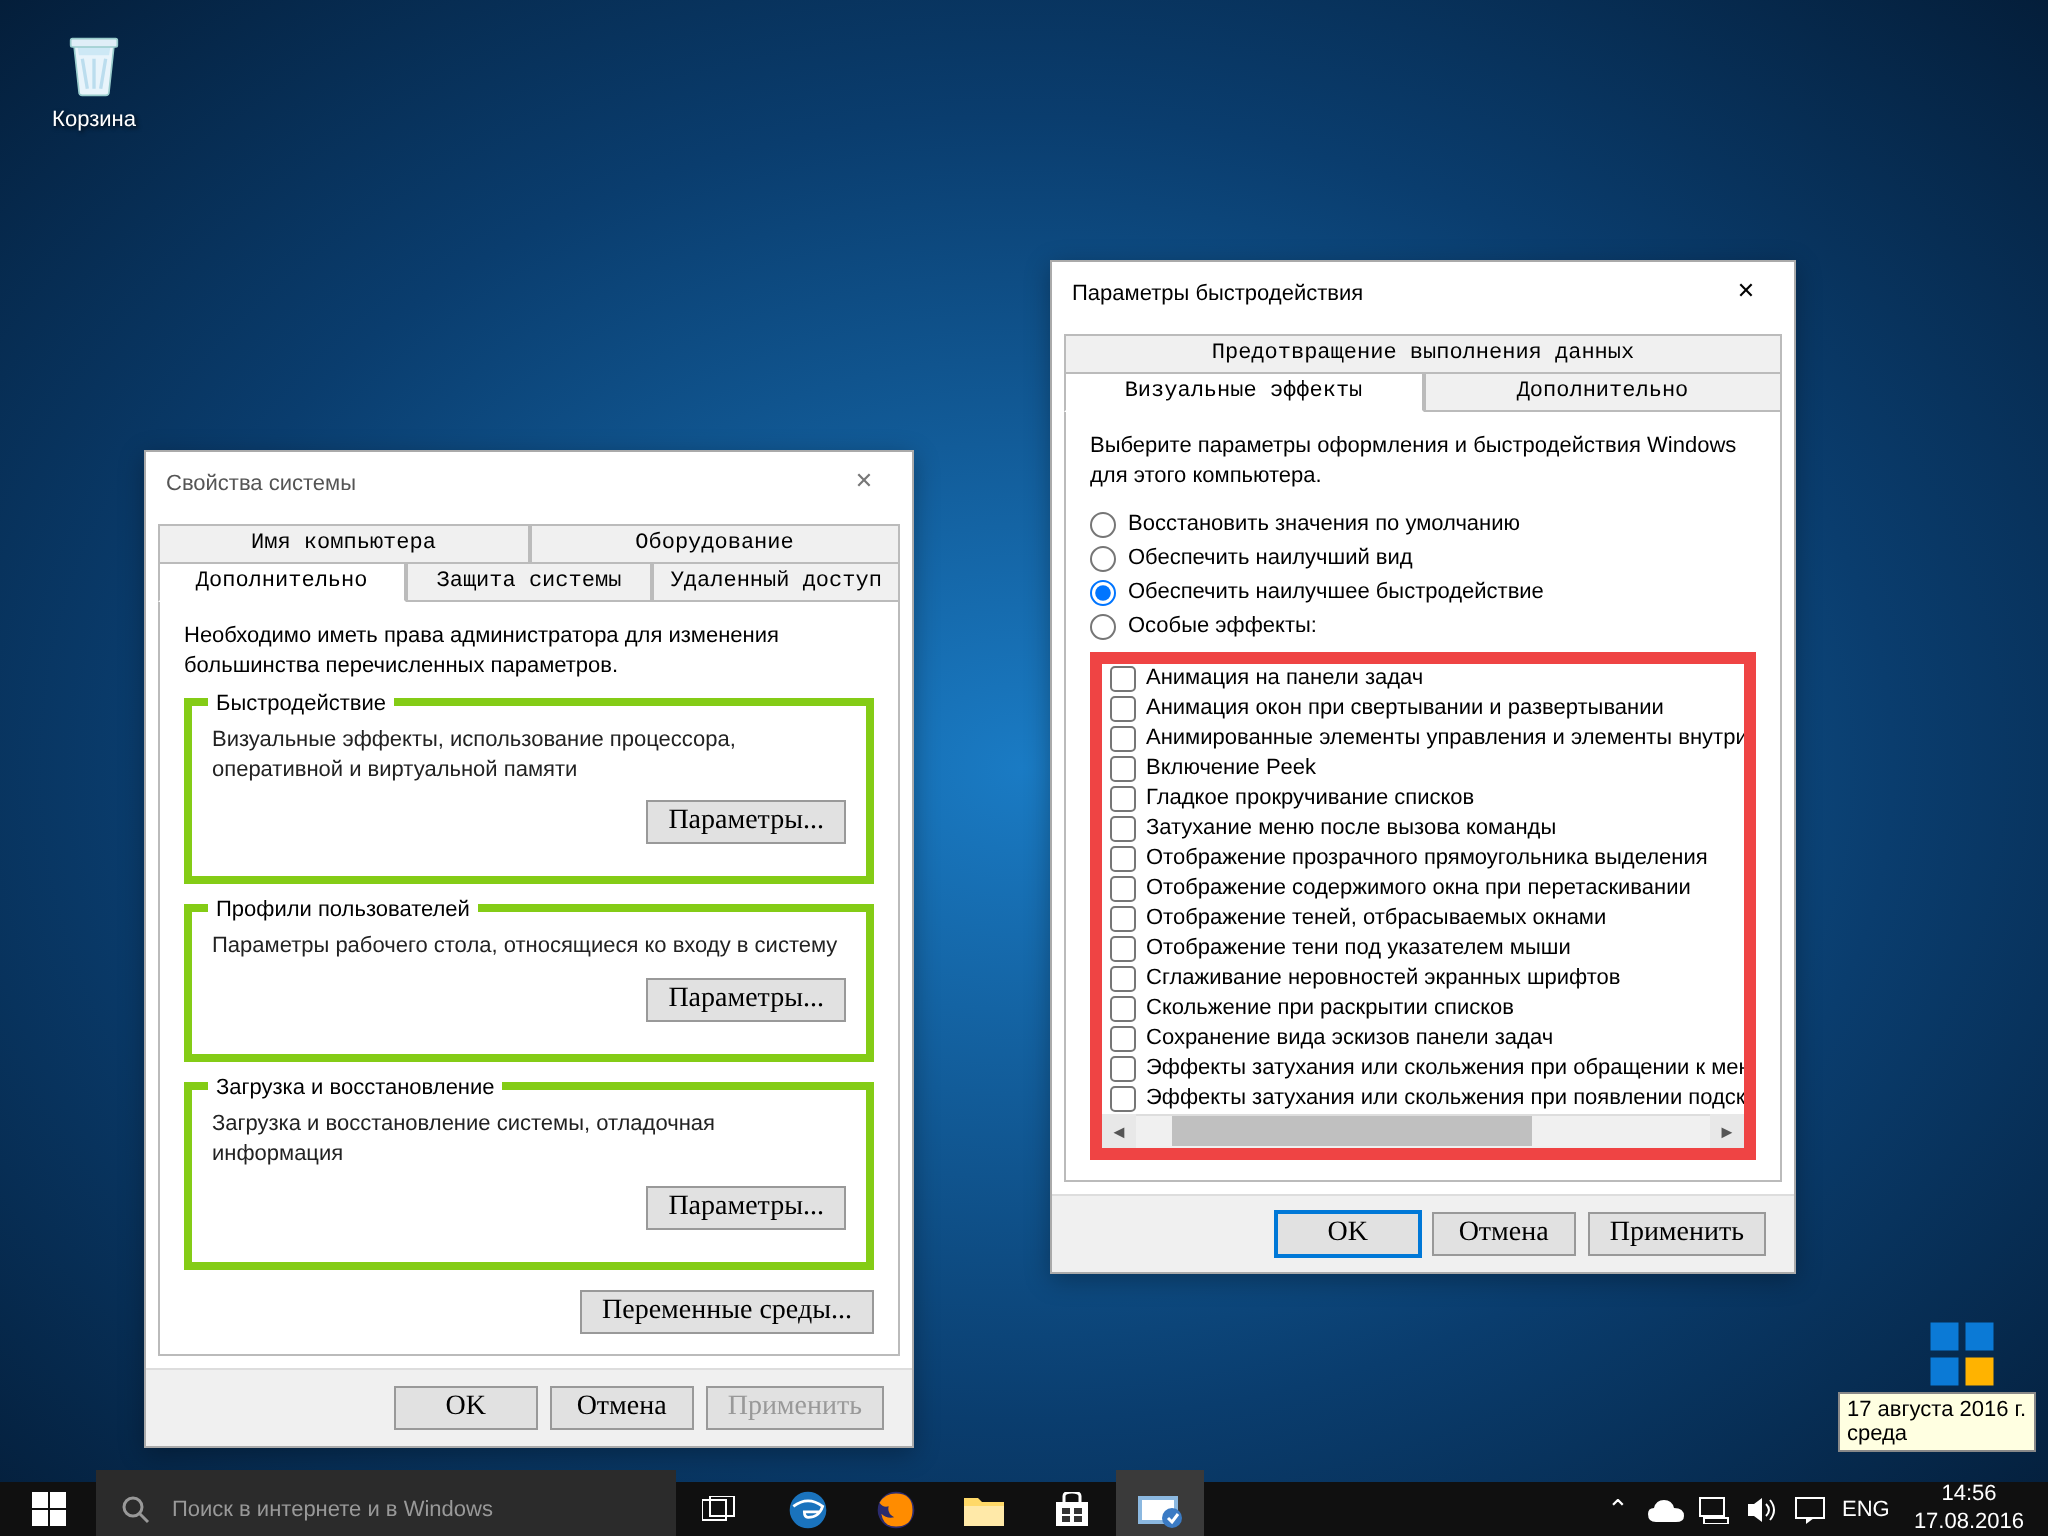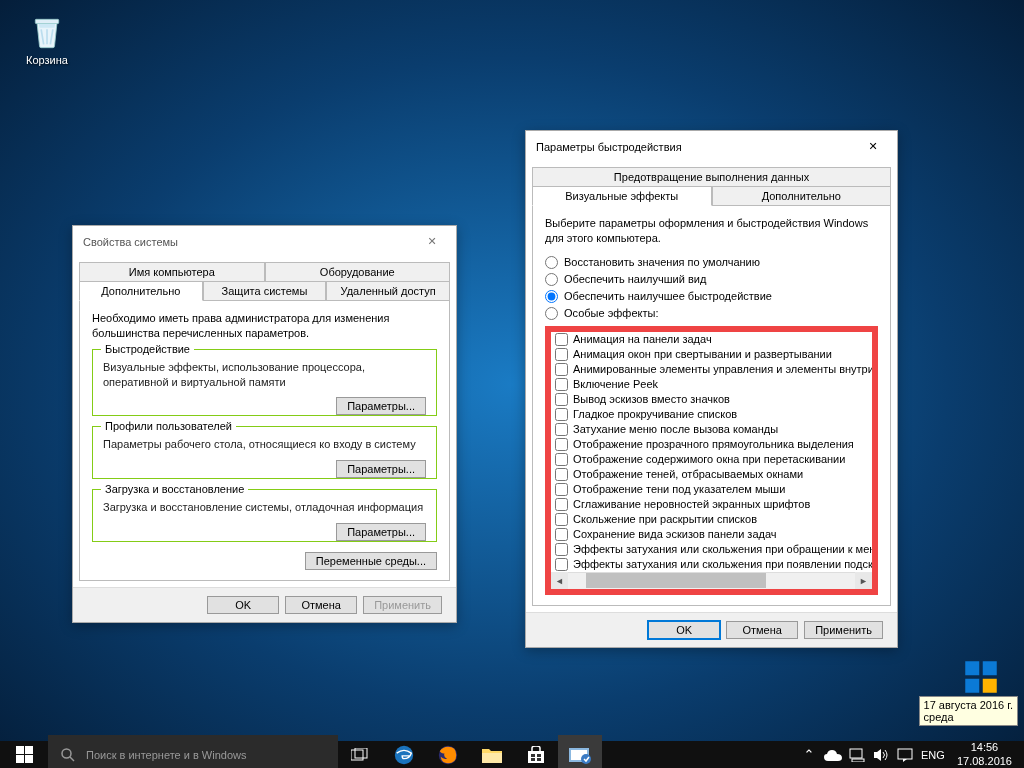--- a/index.html
+++ b/index.html
@@ -5,27 +5,27 @@
 *{box-sizing:border-box;margin:0;padding:0;font-family:"Segoe UI",Tahoma,sans-serif;font-size:11px;}
 body{width:1024px;height:768px;overflow:hidden;background:radial-gradient(ellipse at center,#1a7bc4 0%,#0a3d6e 60%,#041e3a 100%);position:relative;}
 .desktop-icon{position:absolute;width:70px;text-align:center;color:#fff;text-shadow:1px 1px 2px rgba(0,0,0,0.8);cursor:pointer;}
 .desktop-icon .icon-img{width:42px;height:42px;margin:0 auto 2px;display:flex;align-items:center;justify-content:center;}
 .recycle-bin svg{width:40px;height:40px;}
 .dialog{position:absolute;background:#fff;border:1px solid #aaa;box-shadow:0 3px 12px rgba(0,0,0,0.3);}
 .dialog-title{display:flex;align-items:center;justify-content:space-between;padding:6px 8px 6px 10px;background:#fff;color:#555;}
 .dialog-title .close{width:32px;height:20px;text-align:center;line-height:18px;cursor:pointer;color:#777;}
 .dialog-body{padding:0;}
 .tabs{display:flex;flex-wrap:wrap;margin:4px 6px 0;position:relative;}
-.tab{border:1px solid #bbb;border-bottom:none;padding:3px 0;font-size:11px;background:#f0f0f0;cursor:pointer;position:relative;text-align:center;white-space:nowrap;}
+.tab{border:1px solid #bbb;border-bottom:none;padding:3px 0;font-size:11px;background:#f0f0f0;cursor:pointer;position:relative;text-align:center;white-space:nowrap;font-family:Liberation Mono, monospace;}
 .tab.active{background:#fff;z-index:2;border-bottom:1px solid #fff;margin-bottom:-1px;}
 .tab-content{border:1px solid #bbb;margin:0 6px 6px;padding:10px 12px;background:#fff;}
-.group{border:1px solid #84cc16;padding:10px 10px 0;margin-bottom:10px;position:relative;}
+.group{border:4px solid #84cc16;padding:10px 10px 16px;margin-bottom:10px;position:relative;}
 .group-title{position:absolute;top:-7px;left:8px;background:#fff;padding:0 4px;font-size:11px;}
 .group-desc{font-size:11px;color:#222;line-height:1.35;margin-bottom:8px;}
-.btn{background:#e1e1e1;border:1px solid #999;padding:2px 10px;font-size:11px;cursor:pointer;min-width:72px;}
+.btn{background:#e1e1e1;border:1px solid #999;padding:2px 10px;font-size:14px;cursor:pointer;min-width:72px;font-family:Liberation Serif, serif;}
 .btn.default{border:1px solid #0078d7;outline:1px solid #0078d7;}
 .btn-row{display:flex;justify-content:flex-end;gap:6px;}
 .dialog-footer{padding:8px 14px;display:flex;justify-content:flex-end;gap:6px;background:#f0f0f0;border-top:1px solid #ddd;}
 .radio-item{display:flex;align-items:center;padding:2px 0;cursor:pointer;}
 .radio-item input{margin-right:6px;}
 .check-list{border:6px solid #ef4444;max-height:286px;overflow:hidden;margin-top:4px;}
 .check-item{display:flex;align-items:center;padding:1px 4px;white-space:nowrap;}
 .check-item input{margin-right:5px;width:13px;height:13px;}
 .scrollbar-h{height:17px;background:#f0f0f0;border-top:1px solid #ddd;display:flex;align-items:center;}
 .scrollbar-h .thumb{height:15px;background:#c0c0c0;width:180px;margin-left:18px;}
@@ -171,24 +171,20 @@
             <label class="check-item">
               <input type="checkbox" style="">
               <span>Анимированные элементы управления и элементы внутри окна</span>
             </label>
             <label class="check-item">
               <input type="checkbox" style="">
               <span>Включение Peek</span>
             </label>
             <label class="check-item">
               <input type="checkbox" style="">
-              <span>Вывод эскизов вместо значков</span>
-            </label>
-            <label class="check-item">
-              <input type="checkbox" style="">
               <span>Гладкое прокручивание списков</span>
             </label>
             <label class="check-item">
               <input type="checkbox" style="">
               <span>Затухание меню после вызова команды</span>
             </label>
             <label class="check-item">
               <input type="checkbox" style="">
               <span>Отображение прозрачного прямоугольника выделения</span>
             </label>

